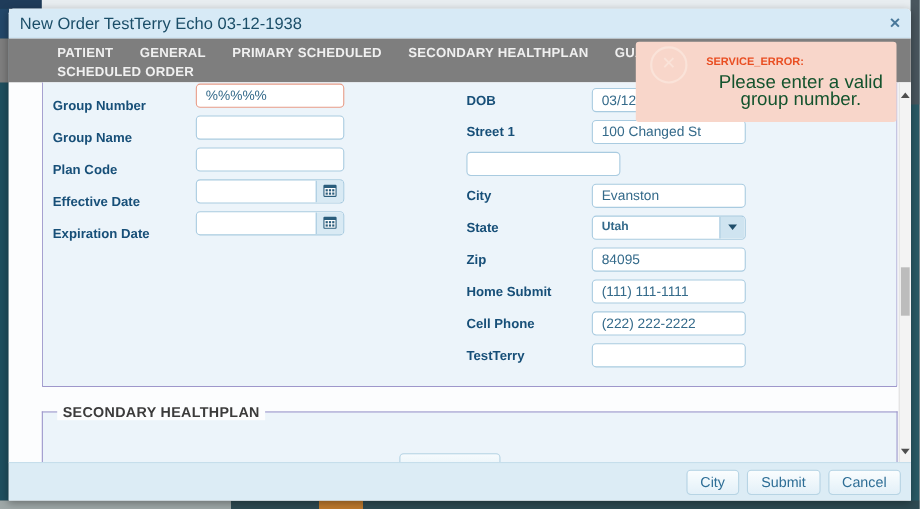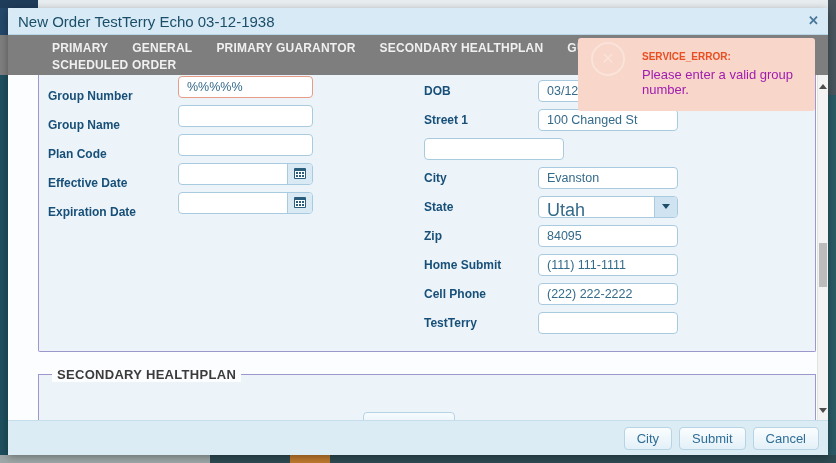--- a/index.html
+++ b/index.html
@@ -44,21 +44,21 @@
   .inp.error { border-color:#e89c88; }
 
   .dategrp { display:flex; width:135px; height:22px; border:1px solid #a9cbe0; border-radius:4px; overflow:hidden; background:#fff; }
   .dategrp input { flex:1; min-width:0; border:none; padding:0 8px; font-size:12.5px; color:#346a8a; outline:none; font-family:inherit; background:transparent; }
   .calbtn { width:25px; background:#d9eaf4; border-left:1px solid #a9cbe0; display:flex; align-items:center; justify-content:center; cursor:pointer; }
   .cal-icon { position:relative; width:12px; height:11px; background:#fff; border:1px solid #2a5d7c; border-top:3px solid #2a5d7c; border-radius:1px; }
   .cal-icon::after { content:""; position:absolute; left:1px; top:1px; width:2px; height:2px; background:#2a5d7c;
     box-shadow:3px 0 #2a5d7c, 6px 0 #2a5d7c, 0 3px #2a5d7c, 3px 3px #2a5d7c, 6px 3px #2a5d7c; }
 
   .selgrp { display:flex; width:140px; height:22px; border:1px solid #a9cbe0; border-radius:4px; overflow:hidden; background:#fff; cursor:pointer; }
-  .selval { flex:1; padding:3px 0 0 8px; font-size:18px; color:#346a8a; }
+  .selval { flex:1; padding:3px 0 0 8px; font-size:11px; color:#346a8a;font-weight:bold; }
   .selbtn { width:23px; background:#cfe4f0; border-left:1px solid #a9cbe0; display:flex; align-items:center; justify-content:center; }
   .tri-down { width:0; height:0; border-left:4px solid transparent; border-right:4px solid transparent; border-top:5px solid #1f4e6b; }
 
   .fs2 { position:absolute; left:30px; top:299px; width:778px; height:60px; background:#ecf4fa; border:1px solid #9e97cb; border-bottom:none; }
   .fs2-legend { position:absolute; left:44px; top:292px; z-index:2; background:#fcfdfe; padding:0 5px; font-size:13px; font-weight:bold; color:#3b3b3b; letter-spacing:.3px; }
   .partial-btn { position:absolute; left:355px; top:337px; width:92px; height:20px; z-index:1; border:1px solid #b5d3e3; border-radius:4px 4px 0 0; background:linear-gradient(#f6fbfd,#e2eff7); cursor:pointer; }
 
   .scrollbar { position:absolute; left:809px; top:67px; width:11px; height:345px; background:#f3f3f3; border-left:1px solid #e2e2e2; z-index:20; }
   .sb-btn { position:absolute; left:0; width:10px; height:12px; display:flex; align-items:center; justify-content:center; cursor:pointer; }
   .sb-up { top:5px; } .sb-down { bottom:4px; }
@@ -66,21 +66,21 @@
   .tri-down-s { width:0; height:0; border-left:4px solid transparent; border-right:4px solid transparent; border-top:5px solid #4e4e4e; }
   .sb-thumb { position:absolute; left:1px; top:168px; width:8px; height:44px; background:#bcbcbc; cursor:pointer; }
 
   .footer { position:absolute; left:0; top:412px; width:820px; height:35px; z-index:10; background:#dcecf5; border-top:1px solid #c6deeb;
     display:flex; align-items:center; justify-content:flex-end; gap:7px; padding-right:9px; }
   .btn { height:23px; padding:0 12px; border:1px solid #b7d4e4; border-radius:4px; background:linear-gradient(#fafdfe,#e3f0f8); color:#2e6e96; font-size:13px; font-family:inherit; cursor:pointer; }
 
   .toast { position:absolute; left:578px; top:38px; width:237px; height:73px; z-index:50; background:#f8d6ca; border-radius:3px; }
   .toast-icon { position:absolute; left:13px; top:4px; width:34px; height:34px; border:2px solid #fae3d9; border-radius:50%; color:#fae3d9; font-size:16px; line-height:30px; text-align:center; }
   .toast-title { position:absolute; left:64px; top:13px; font-size:10px; font-weight:bold; color:#e94e22; }
-  .toast-msg { position:absolute; left:64px; top:29px; width:172px; font-size:13px; line-height:15px; color:#a21caf; }
+  .toast-msg { position:absolute; left:64px; top:29px; width:172px; font-size:17px; line-height:15px; color:#14532d;text-align:center; }
 </style>
 </head>
 <body>
 
 <div class="page">
 
   <div class="strip-left"></div>
   <div class="strip-left-top"></div>
   <div class="strip-left-gray"></div>
   <div class="strip-right"></div>
@@ -92,23 +92,23 @@
 
   <div class="modal">
 
     <div class="titlebar">
       <span class="title">New Order TestTerry Echo 03-12-1938</span>
       <span class="close">✕</span>
     </div>
 
     <div class="tabbar">
       <div class="tabrow">
-        <span class="tab">PRIMARY</span>
+        <span class="tab">PATIENT</span>
         <span class="tab">GENERAL</span>
-        <span class="tab">PRIMARY GUARANTOR</span>
+        <span class="tab">PRIMARY SCHEDULED</span>
         <span class="tab">SECONDARY HEALTHPLAN</span>
         <span class="tab">GUARANTOR</span>
       </div>
       <div class="tabrow">
         <span class="tab">SCHEDULED ORDER</span>
       </div>
     </div>
 
     <div class="content">
       <div class="fs1"></div>

